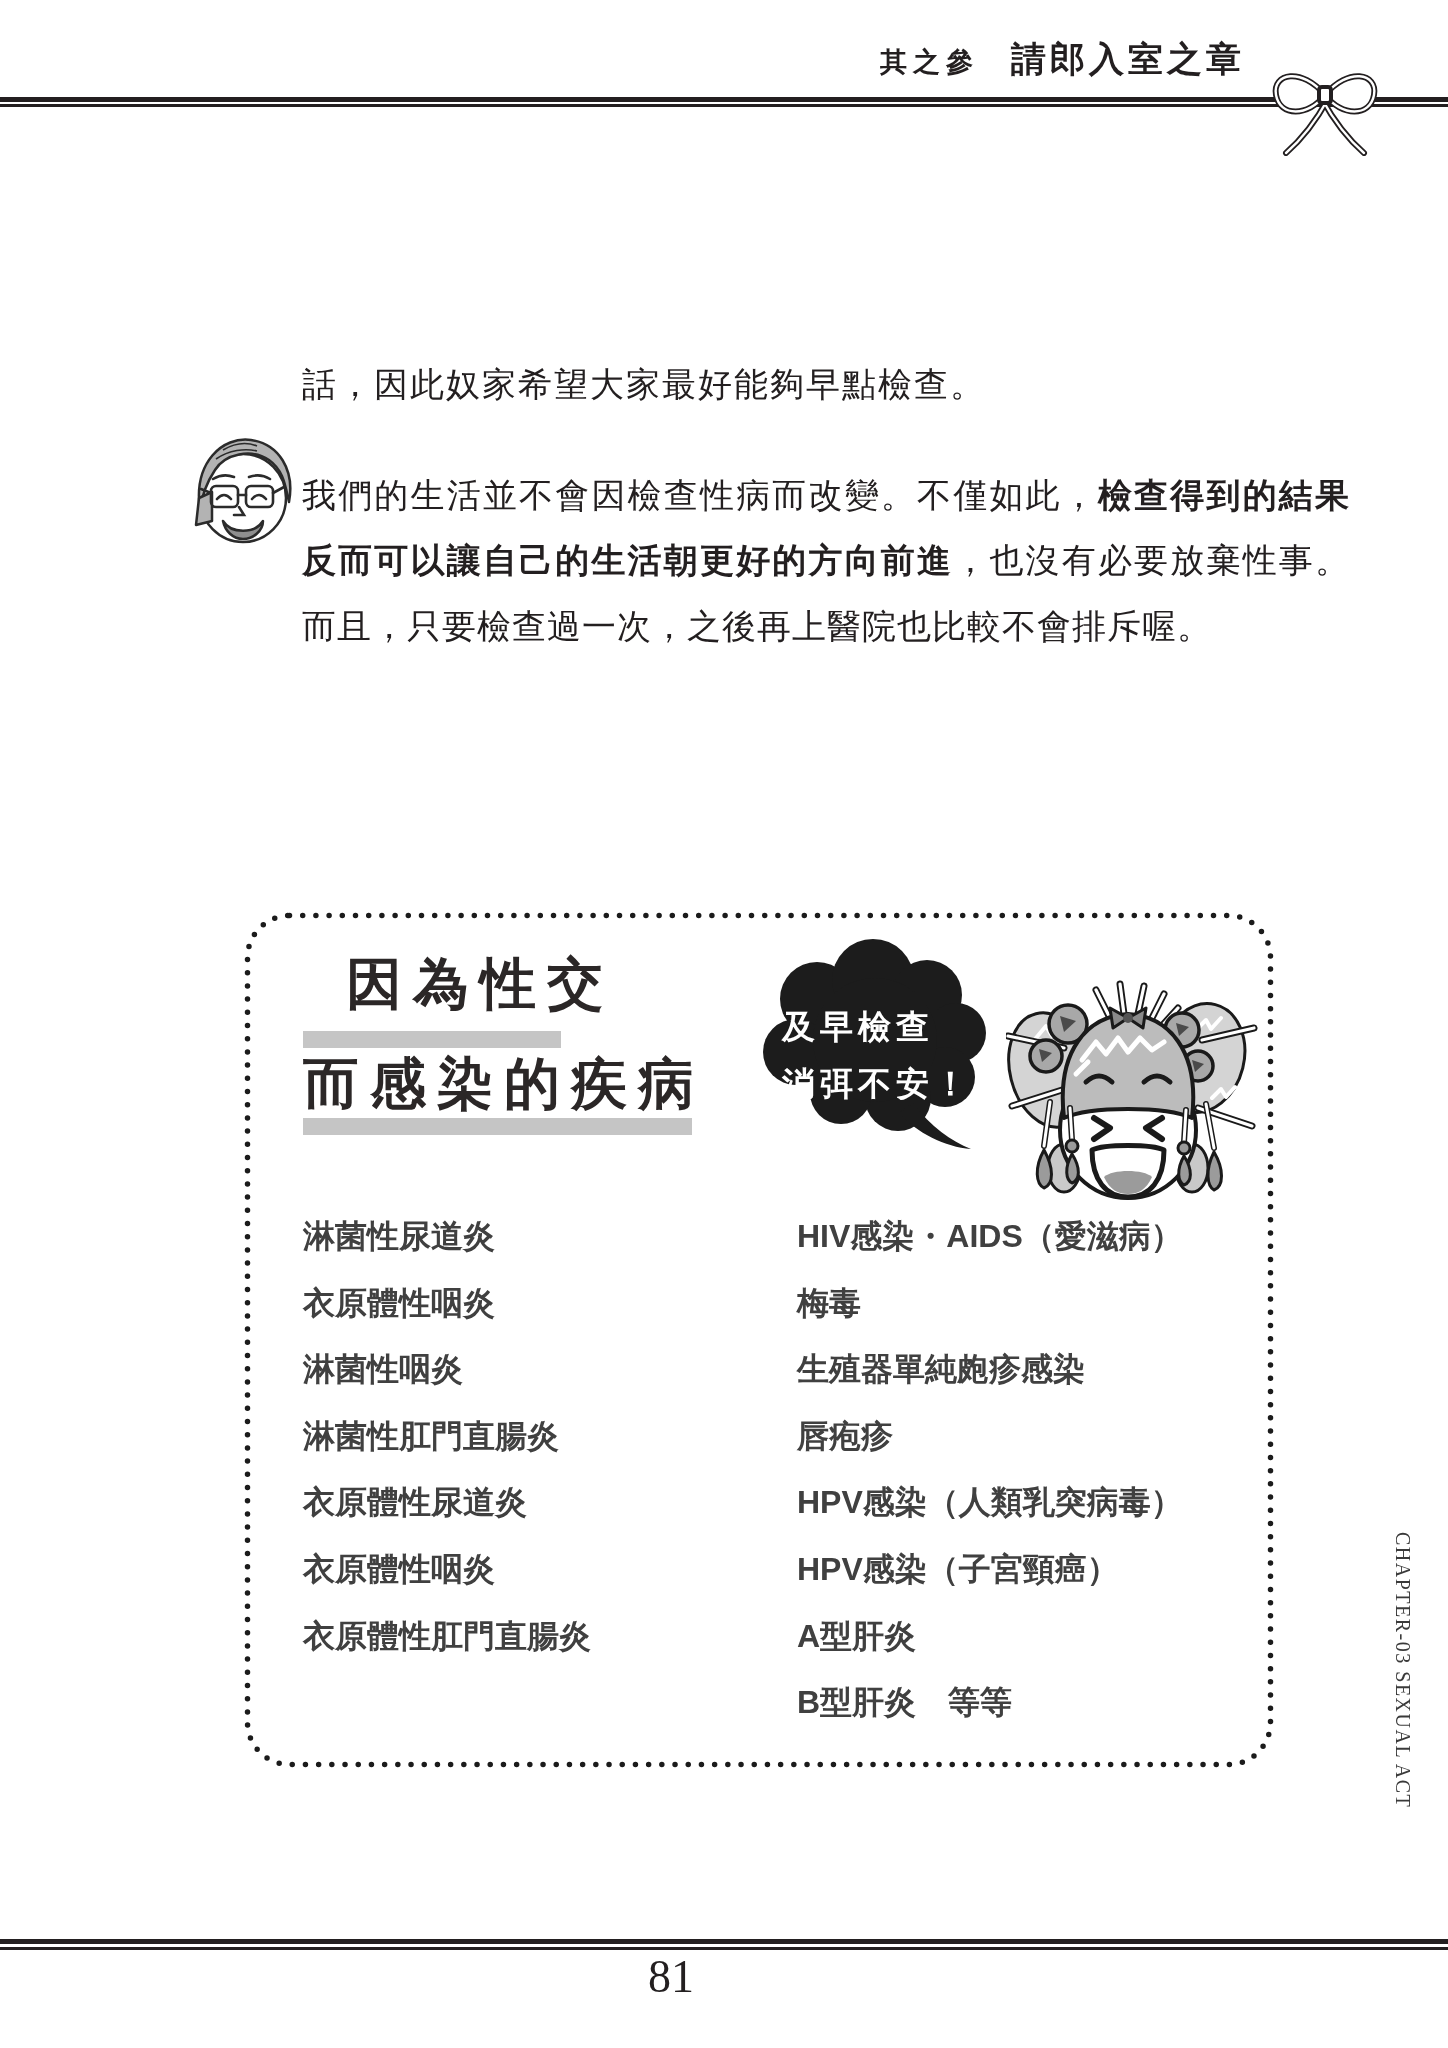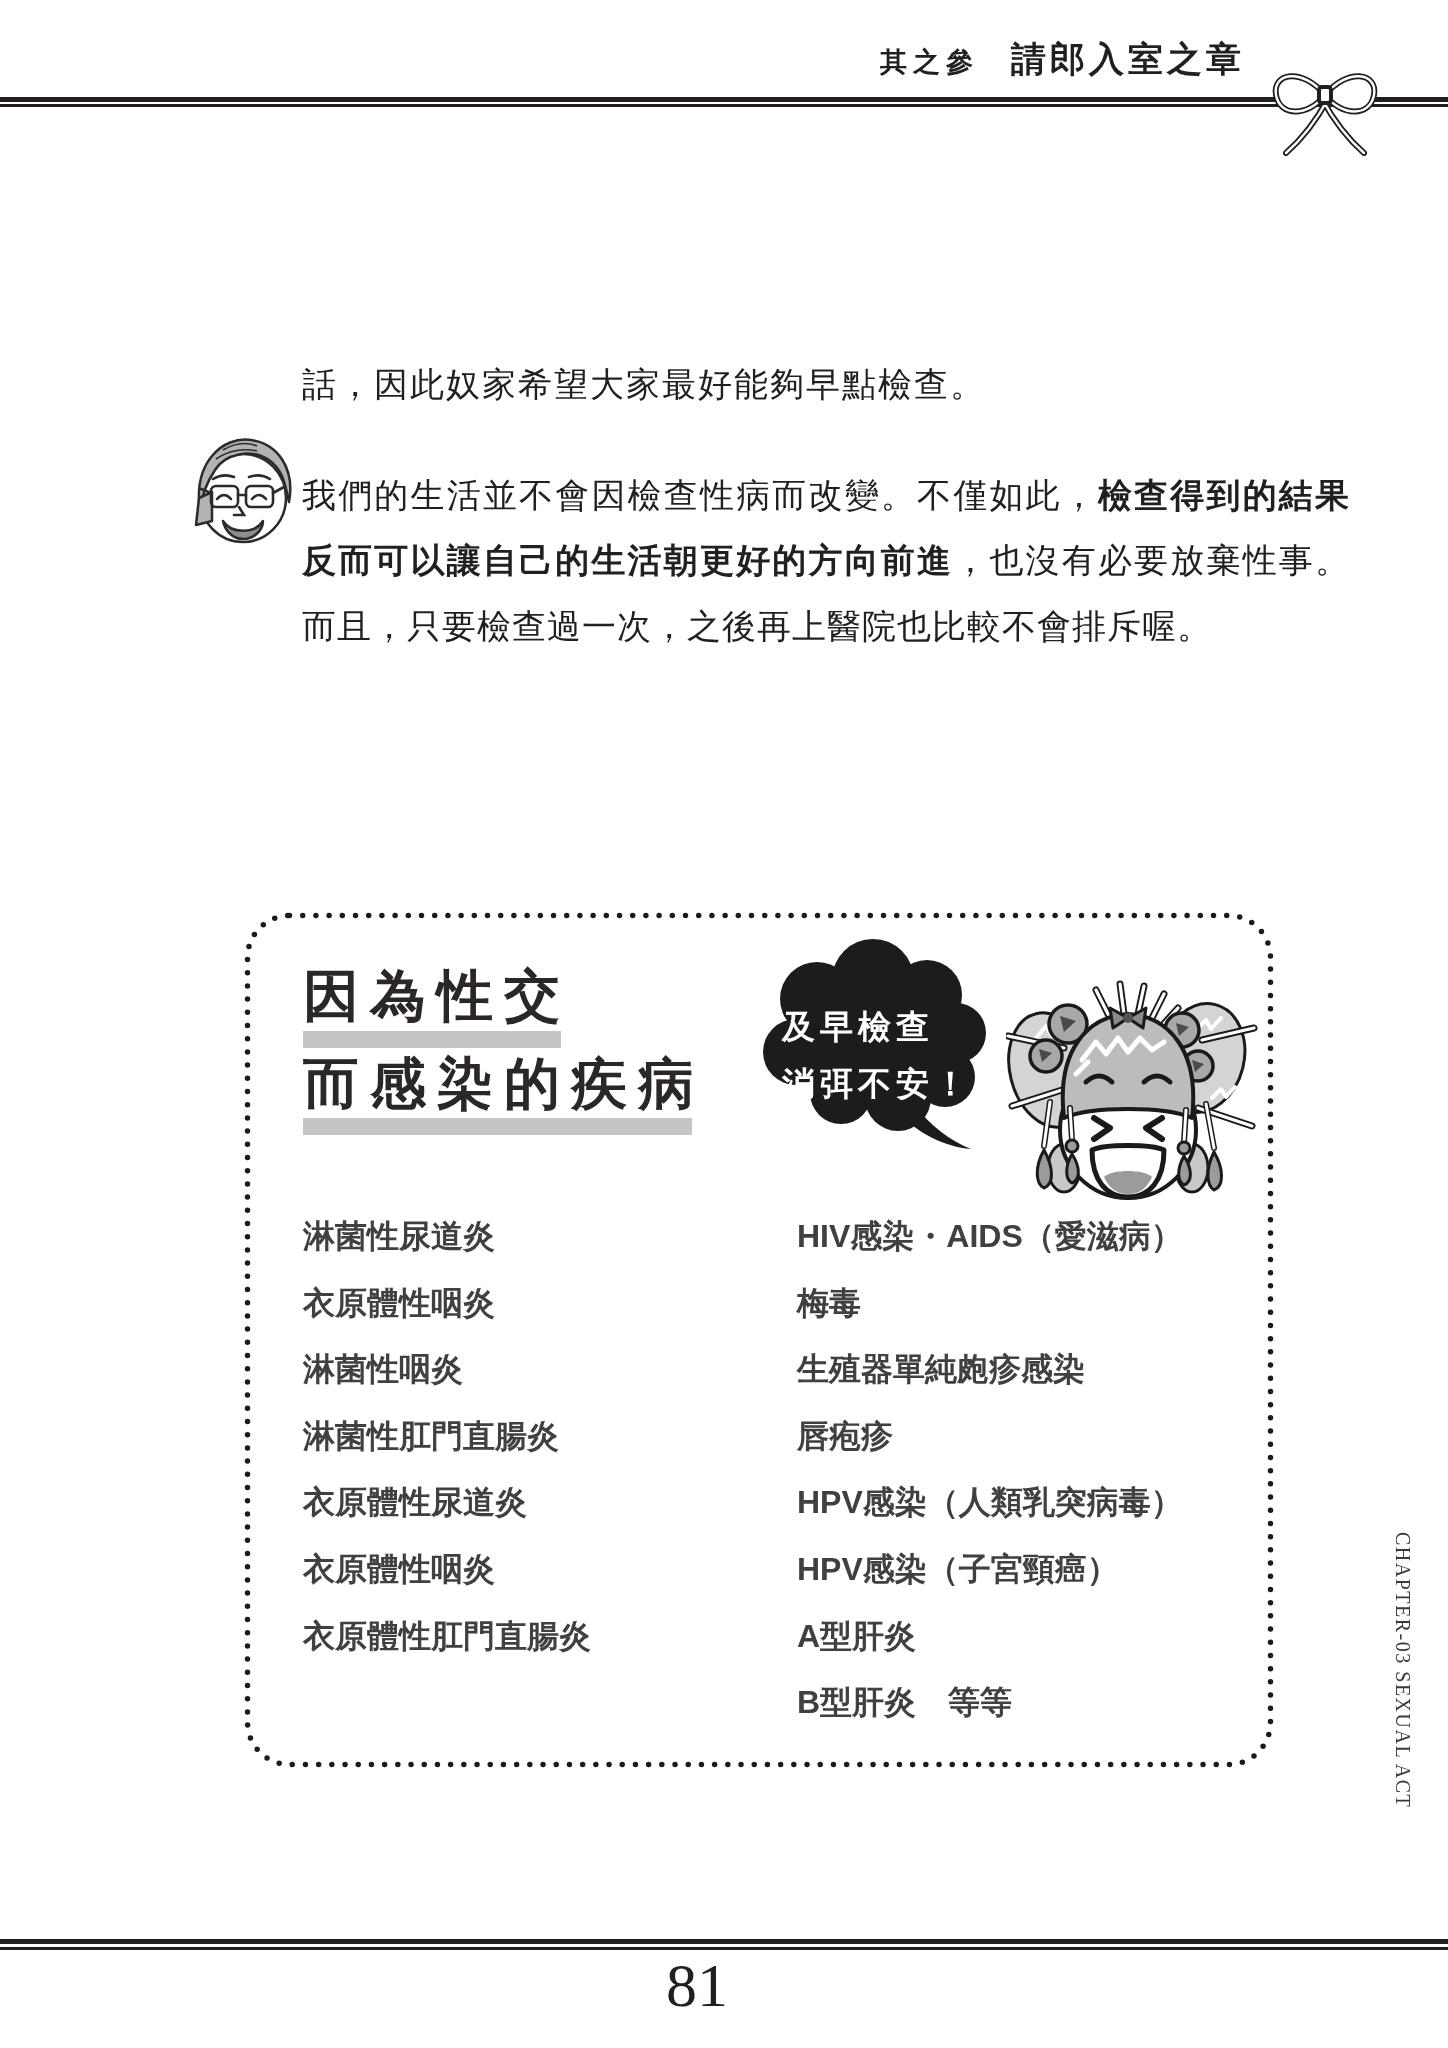--- a/index.html
+++ b/index.html
@@ -25,21 +25,21 @@
   .advisor{position:absolute;left:183px;top:428px;width:116px;height:122px;}
   .advice{position:absolute;left:302px;top:429px;width:1048px;font-size:34px;line-height:65.3px;
           text-align:justify;letter-spacing:1px;}
   .advice b{font-family:"Liberation Sans","DejaVu Sans",sans-serif;font-weight:700;}
 
   
   .disease-box{position:absolute;left:242px;top:910px;width:1034px;height:860px;}
   .box-border{position:absolute;left:0;top:0;width:100%;height:100%;}
   .box-title{position:absolute;left:61px;font-family:"Liberation Sans","DejaVu Sans",sans-serif;
              font-weight:800;font-size:56px;letter-spacing:11px;color:#2b2727;white-space:nowrap;line-height:1;}
-  .box-title.l1{top:58px;}
+  .box-title.l1{top:46px;margin-left:43px;}
   .box-title.l2{top:146px;}
   .title-bar{position:absolute;left:61px;height:17px;background:#c5c5c5;}
   .bar1{top:121px;width:258px;}
   .bar2{top:208px;width:389px;}
 
   .bubble-svg{position:absolute;left:513px;top:25px;width:240px;height:215px;}
   .bubble-text{position:absolute;left:540px;top:88px;width:208px;text-align:left;color:#ffffff;
                font-family:"Liberation Sans","DejaVu Sans",sans-serif;font-weight:700;font-size:33px;
                line-height:57px;letter-spacing:5px;white-space:nowrap;}
 
@@ -48,21 +48,21 @@
   .disease-col{position:absolute;top:293px;font-family:"Liberation Sans","DejaVu Sans",sans-serif;
                font-weight:700;font-size:32px;color:#404040;}
   .col-left{left:61px;}
   .col-right{left:555px;}
   .disease-item{height:66.6px;line-height:66.6px;white-space:nowrap;}
 
   
   .side-label{position:absolute;left:1391px;top:1532px;height:340px;writing-mode:vertical-rl;
               text-orientation:mixed;font-size:20px;letter-spacing:1.5px;color:#3a3a3a;white-space:nowrap;}
 
-  .page-number{position:absolute;left:648px;top:1950px;width:80px;text-align:right;font-size:62px;}
+  .page-number{position:absolute;left:648px;top:1950px;width:80px;text-align:left;font-size:46px;}
 </style>
 </head>
 <body>
 
 <div class="page">
 
   <div class="chapter-header">
     <span class="chapter-label">其之參</span>
     <span class="chapter-title">請郎入室之章</span>
   </div>

